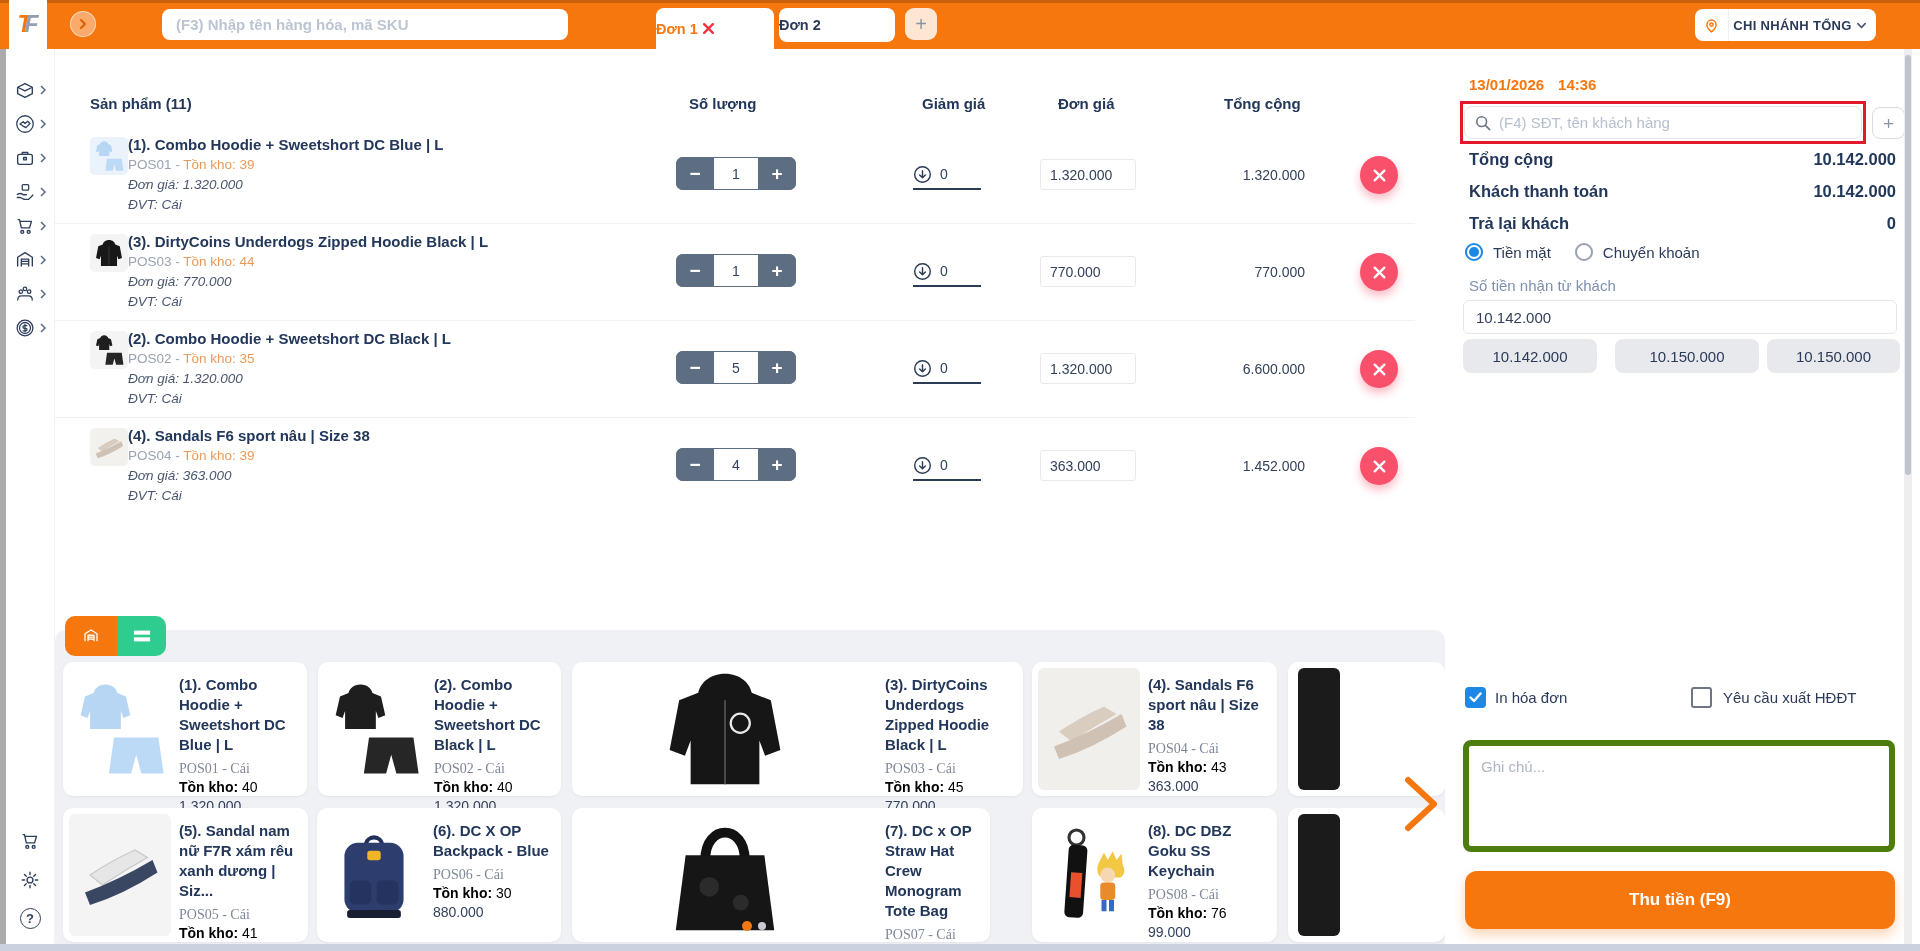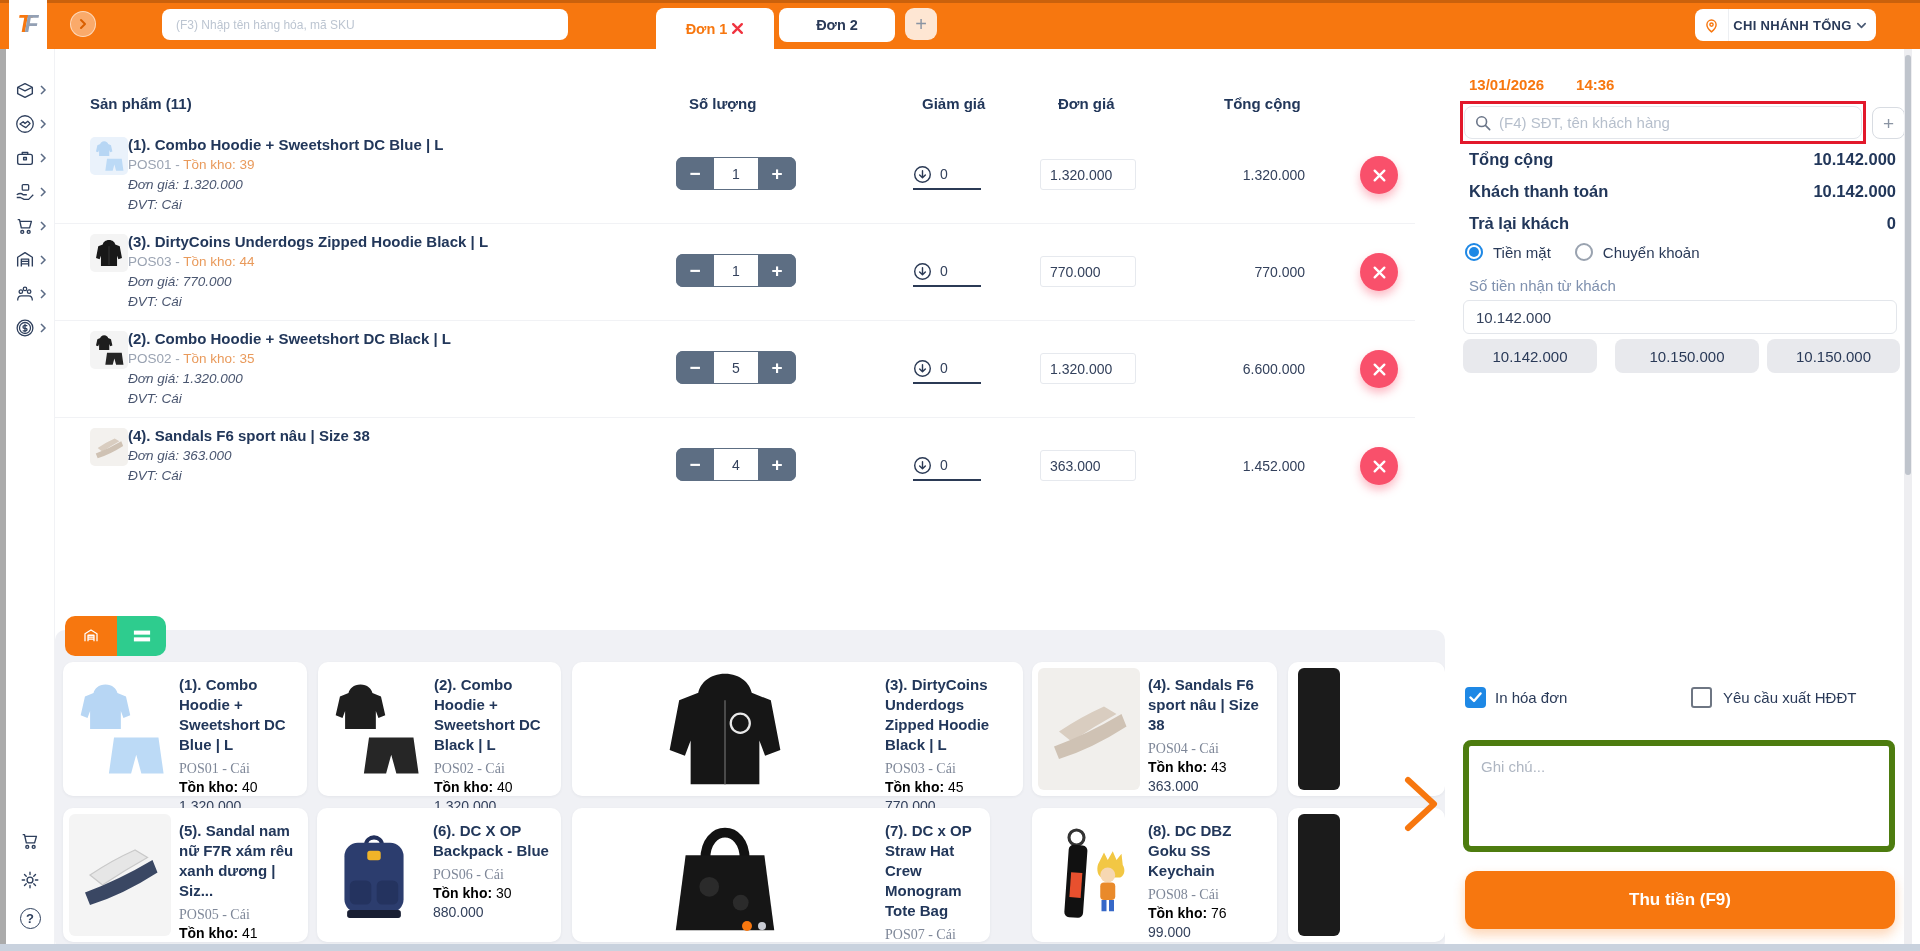--- a/index.html
+++ b/index.html
@@ -9,23 +9,23 @@
   
   .edge-left { position:absolute; left:0; top:0; width:6px; height:951px; background:#ABABAB; }
   .edge-bottom { position:absolute; left:0; top:944px; width:1920px; height:7px; background:#C9D2DE; z-index:60; }
 
   
   .topbar { position:absolute; left:0; top:0; width:1920px; height:49px; background:#F7770F; z-index:40; }
   .topbar::before { content:""; position:absolute; left:0; top:0; width:100%; height:3px; background:rgba(0,0,0,.18); }
   .logo-box { position:absolute; left:9px; top:0; width:38px; height:49px; background:#fff; display:flex; align-items:center; justify-content:center; font-style:italic; font-weight:bold; font-size:23px; }
   .logo-t { color:#F7770F; } .logo-f { color:#93A0B4; margin-left:-7px; }
   .hdr-chev { position:absolute; left:70px; top:11px; width:26px; height:26px; border-radius:50%; background:rgba(255,255,255,.38); border:1.5px solid rgba(255,255,255,.55); display:flex; align-items:center; justify-content:center; cursor:pointer; }
-  .search-f3 { position:absolute; left:162px; top:9px; width:406px; height:31px; border-radius:8px; border:none; background:#fff; padding:0 14px; font-size:12px; color:#33415C; outline:none; font-family:inherit; }
+  .search-f3 { position:absolute; left:162px; top:9px; width:406px; height:31px; border-radius:8px; border:none; background:#fff; padding:0 14px; font-size:15px; color:#33415C; outline:none; font-family:inherit;font-weight:bold; }
   .search-f3::placeholder { color:#BCC5D1; }
-  .tab { position:absolute; top:8px; height:34px; background:#fff; border-radius:8px; display:flex; align-items:center; justify-content:center; gap:4px; font-size:14.5px; font-weight:bold; cursor:pointer; }
+  .tab { position:absolute; top:8px; height:34px; background:#fff; border-radius:8px; display:flex; align-items:center; justify-content:flex-start; gap:4px; font-size:14.5px; font-weight:bold; cursor:pointer; }
   .tab.active { top:8px; height:41px; border-radius:8px 8px 0 0; }
   .tab1 { left:656px; width:118px; color:#F7770F; }
   .tab2 { left:779px; width:116px; color:#2A3A58; }
   .tab-x { width:13px; height:13px; }
   .newtab { position:absolute; left:905px; top:8px; width:32px; height:32px; background:rgba(255,255,255,.82); border:none; border-radius:9px; color:#8A94A3; font-size:20px; font-weight:300; cursor:pointer; line-height:1; }
   .branch { position:absolute; left:1695px; top:9px; width:181px; height:32px; background:#fff; border-radius:8px; display:flex; align-items:center; cursor:pointer; }
   .branch-pin { width:34px; display:flex; justify-content:center; border-right:1px solid #EDEFF2; height:100%; align-items:center; }
   .branch-label { flex:1; text-align:center; font-size:13px; font-weight:bold; color:#2A3A58; letter-spacing:.3px; }
   .branch-caret { margin-right:9px; }
 
@@ -80,21 +80,21 @@
   .cstock-l { font-weight:bold; }
   .cprice { font-size:14px; color:#33415C; line-height:19px; }
   .card.partial .cimg { left:10px; width:42px; background:#1B1B1B; }
   .dots { position:absolute; left:687px; top:291px; display:flex; align-items:center; gap:6px; }
   .dot1 { width:10px; height:10px; border-radius:50%; background:#F7770F; }
   .dot2 { width:8px; height:8px; border-radius:50%; background:#C9CCD4; }
   .car-next { position:absolute; left:1345px; top:726px; width:42px; height:58px; background:none; border:none; cursor:pointer; z-index:6; }
 
   
   .checkout { position:absolute; left:1457px; top:49px; width:447px; height:902px; background:#fff; }
-  .co-date { position:absolute; left:12px; top:27px; font-size:15px; font-weight:bold; color:#F7770F; display:flex; gap:32px; }
+  .co-date { position:absolute; left:12px; top:27px; font-size:15px; font-weight:bold; color:#F7770F; display:flex; gap:14px; }
   .cust-wrap { position:absolute; left:3px; top:52px; width:406px; height:43px; border:3px solid #E2182B; display:flex; align-items:center; background:#fff; }
   .cust-inner { flex:1; height:33px; margin:0 1px; border:1px solid #E3E6EB; border-radius:8px; display:flex; align-items:center; padding:0 10px; gap:8px; }
   .cust-in { flex:1; border:none; outline:none; font-size:15px; color:#33415C; font-family:inherit; }
   .cust-in::placeholder { color:#B6BFCC; }
   .add-cust { position:absolute; left:415px; top:58px; width:33px; height:32px; background:#fff; border:1px solid #D8DCE2; border-radius:8px; color:#8A94A3; font-size:19px; cursor:pointer; line-height:1; }
   .sumrow { position:absolute; left:12px; right:8px; height:22px; font-size:16.5px; font-weight:bold; color:#22375A; display:flex; justify-content:space-between; }
   .sum1 { top:101px; } .sum2 { top:133px; } .sum3 { top:165px; }
   .payrow { position:absolute; left:8px; top:194px; display:flex; align-items:center; gap:10px; font-size:15px; color:#2A3A58; }
   .radio { width:18px; height:18px; border-radius:50%; border:2px solid #9AA3B0; background:#fff; display:inline-flex; align-items:center; justify-content:center; cursor:pointer; }
   .radio.sel { border-color:#1E88E5; }
@@ -370,20 +370,21 @@
 
       <div class="orow">
         <div class="thumb" style="background:#F3F1EE">
           <svg viewBox="0 0 72 56">
               <path fill="#D9CDC0" d="M12 30Q30 18 48 10l10 6Q40 26 22 38Z"></path>
               <path fill="#CFC2B4" d="M8 42Q35 32 62 16l4 10Q38 44 12 52Z"></path>
             </svg>
         </div>
         <div class="rinfo">
           <div class="rtitle">(4). Sandals F6 sport nâu | Size 38</div>
+          <div class="rsub"><span class="sku">POS04 - </span><span class="stock-o">Tồn kho: 39</span></div>
           <div class="rital">Đơn giá: 363.000</div>
           <div class="rital">ĐVT: Cái</div>
         </div>
         <div class="stepper">
           <button class="stp-btn">−</button>
           <div class="stp-val">4</div>
           <button class="stp-btn">+</button>
         </div>
         <div class="disc">
           <svg width="19" height="19" viewBox="0 0 20 20" fill="none" stroke="#2B3A55" stroke-width="1.5">

